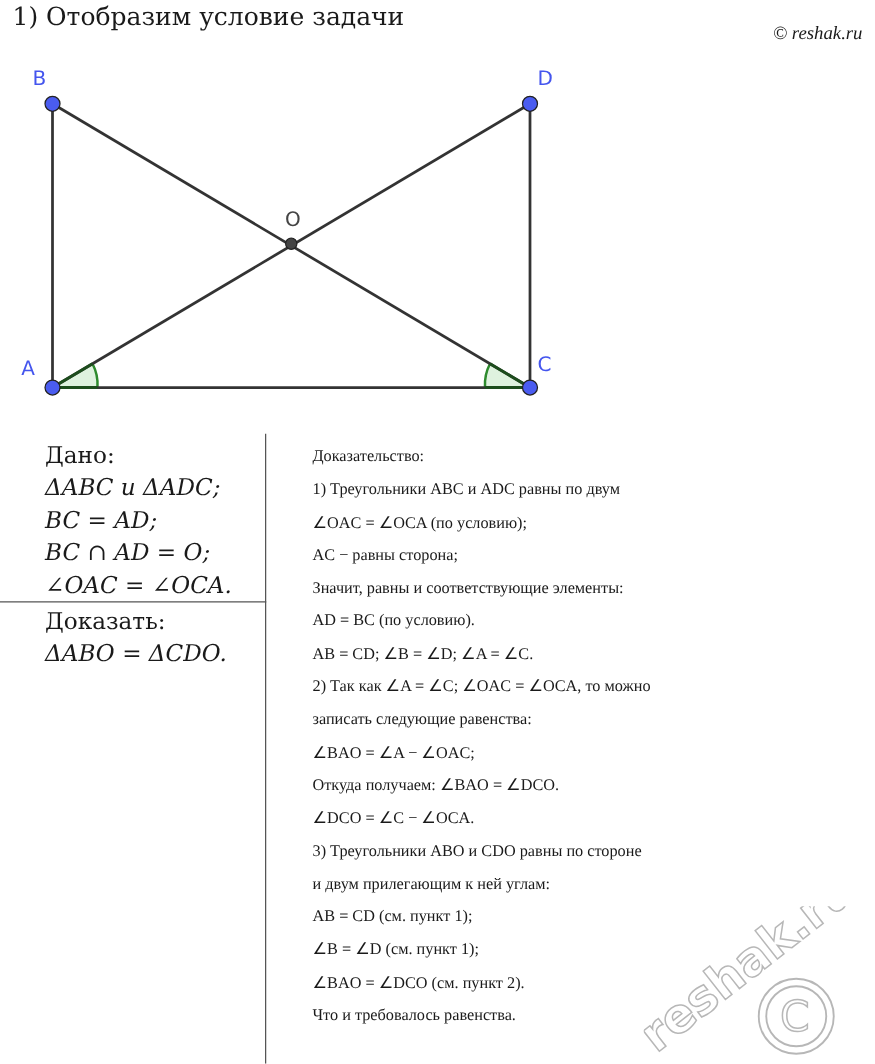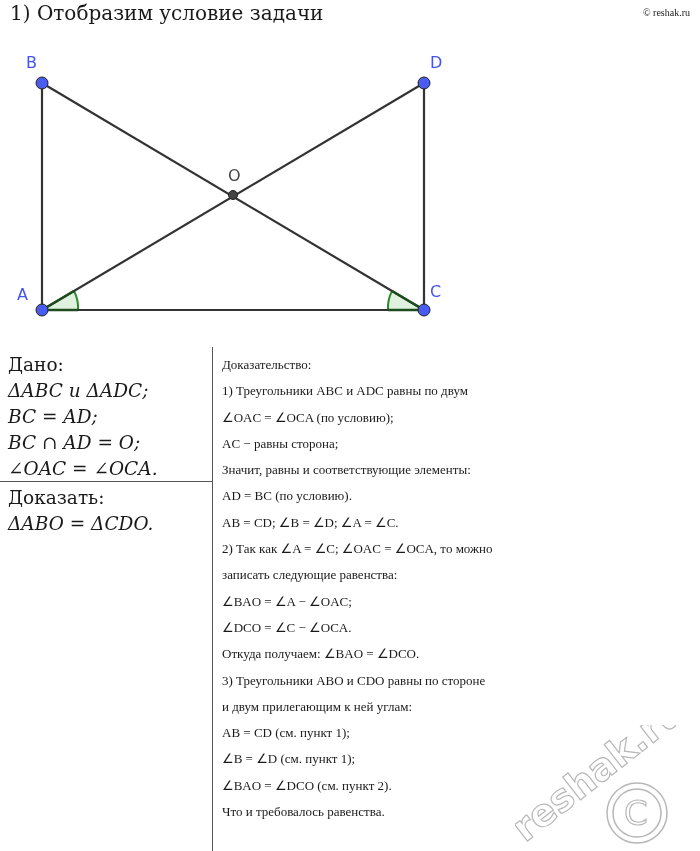--- a/index.html
+++ b/index.html
@@ -1,26 +1,26 @@
 <!DOCTYPE html>
 <html><head>
 <meta charset="utf-8">
 <style>
   html, body { margin: 0; padding: 0; background: #ffffff; }
   body { width: 700px; height: 851px; position: relative; overflow: hidden;
          font-family: "DejaVu Serif", "Liberation Serif", serif; color: #1a1a1a; }
   .title { position: absolute; left: 10px; top: 0px; font-size: 20px; line-height: 26px; }
-  .copyright { position: absolute; right: 10px; top: 2px; font-size: 10px; line-height: 22px;
-               font-family: "Liberation Serif", serif; }
+  .copyright { position: absolute; right: 10px; top: 16px; font-size: 15px; line-height: 22px;
+               font-family: "Liberation Serif", serif; font-style: italic; }
   .figure { position: absolute; left: 0; top: 40px; width: 460px; height: 290px; }
   .given-col { position: absolute; left: 8px; top: 352px; width: 205px; font-size: 18.5px; line-height: 26px; }
   .proof-col { position: absolute; left: 222px; top: 352px; width: 478px; font-size: 13px; line-height: 26.3px; white-space: nowrap; font-family: Liberation Serif, serif; }
   .vline { position: absolute; left: 212px; top: 347px; width: 1px; height: 504px; background: #555; }
   .hline { position: absolute; left: 0; top: 481px; width: 213px; height: 1px; background: #555; }
-  .line { display: block; }
+  .line { display: block; margin-left: 28px; }
   .math { font-style: italic; }
   .watermark { position: absolute; left: 515px; top: 725px; width: 190px; height: 126px; pointer-events: none; }
 </style>
 </head>
 <body>
 
 <div class="title">1) Отобразим условие задачи</div>
 <div class="copyright">© reshak.ru</div>
 
 <svg class="figure" viewBox="0 40 460 290" xmlns="http://www.w3.org/2000/svg">
@@ -76,22 +76,22 @@
   <span class="line">Доказательство:</span>
   <span class="line">1) Треугольники ABC и ADC равны по двум</span>
   <span class="line">∠OAC = ∠OCA (по условию);</span>
   <span class="line">AC − равны сторона;</span>
   <span class="line">Значит, равны и соответствующие элементы:</span>
   <span class="line">AD = BC (по условию).</span>
   <span class="line">AB = CD;  ∠B = ∠D; ∠A = ∠C.</span>
   <span class="line">2) Так как ∠A = ∠C;  ∠OAC = ∠OCA, то можно</span>
   <span class="line">записать следующие равенства:</span>
   <span class="line">∠BAO = ∠A − ∠OAC;</span>
+  <span class="line">Откуда получаем:  ∠BAO = ∠DCO.</span>
   <span class="line">∠DCO = ∠C − ∠OCA.</span>
-  <span class="line">Откуда получаем:  ∠BAO = ∠DCO.</span>
   <span class="line">3) Треугольники ABO и CDO равны по стороне</span>
   <span class="line">и двум прилегающим к ней углам:</span>
   <span class="line">AB = CD (см. пункт 1);</span>
   <span class="line">∠B = ∠D (см. пункт 1);</span>
   <span class="line">∠BAO = ∠DCO (см. пункт 2).</span>
   <span class="line">Что и требовалось равенства.</span>
 </div>
 
 <svg class="watermark" viewBox="0 0 190 126" xmlns="http://www.w3.org/2000/svg">
   <text x="10" y="118" transform="rotate(-38 10 118)" font-family="'DejaVu Sans', sans-serif" font-weight="bold" font-size="38" fill="none" stroke="#999" stroke-width="1.2" opacity="0.7">reshak.ru</text>

